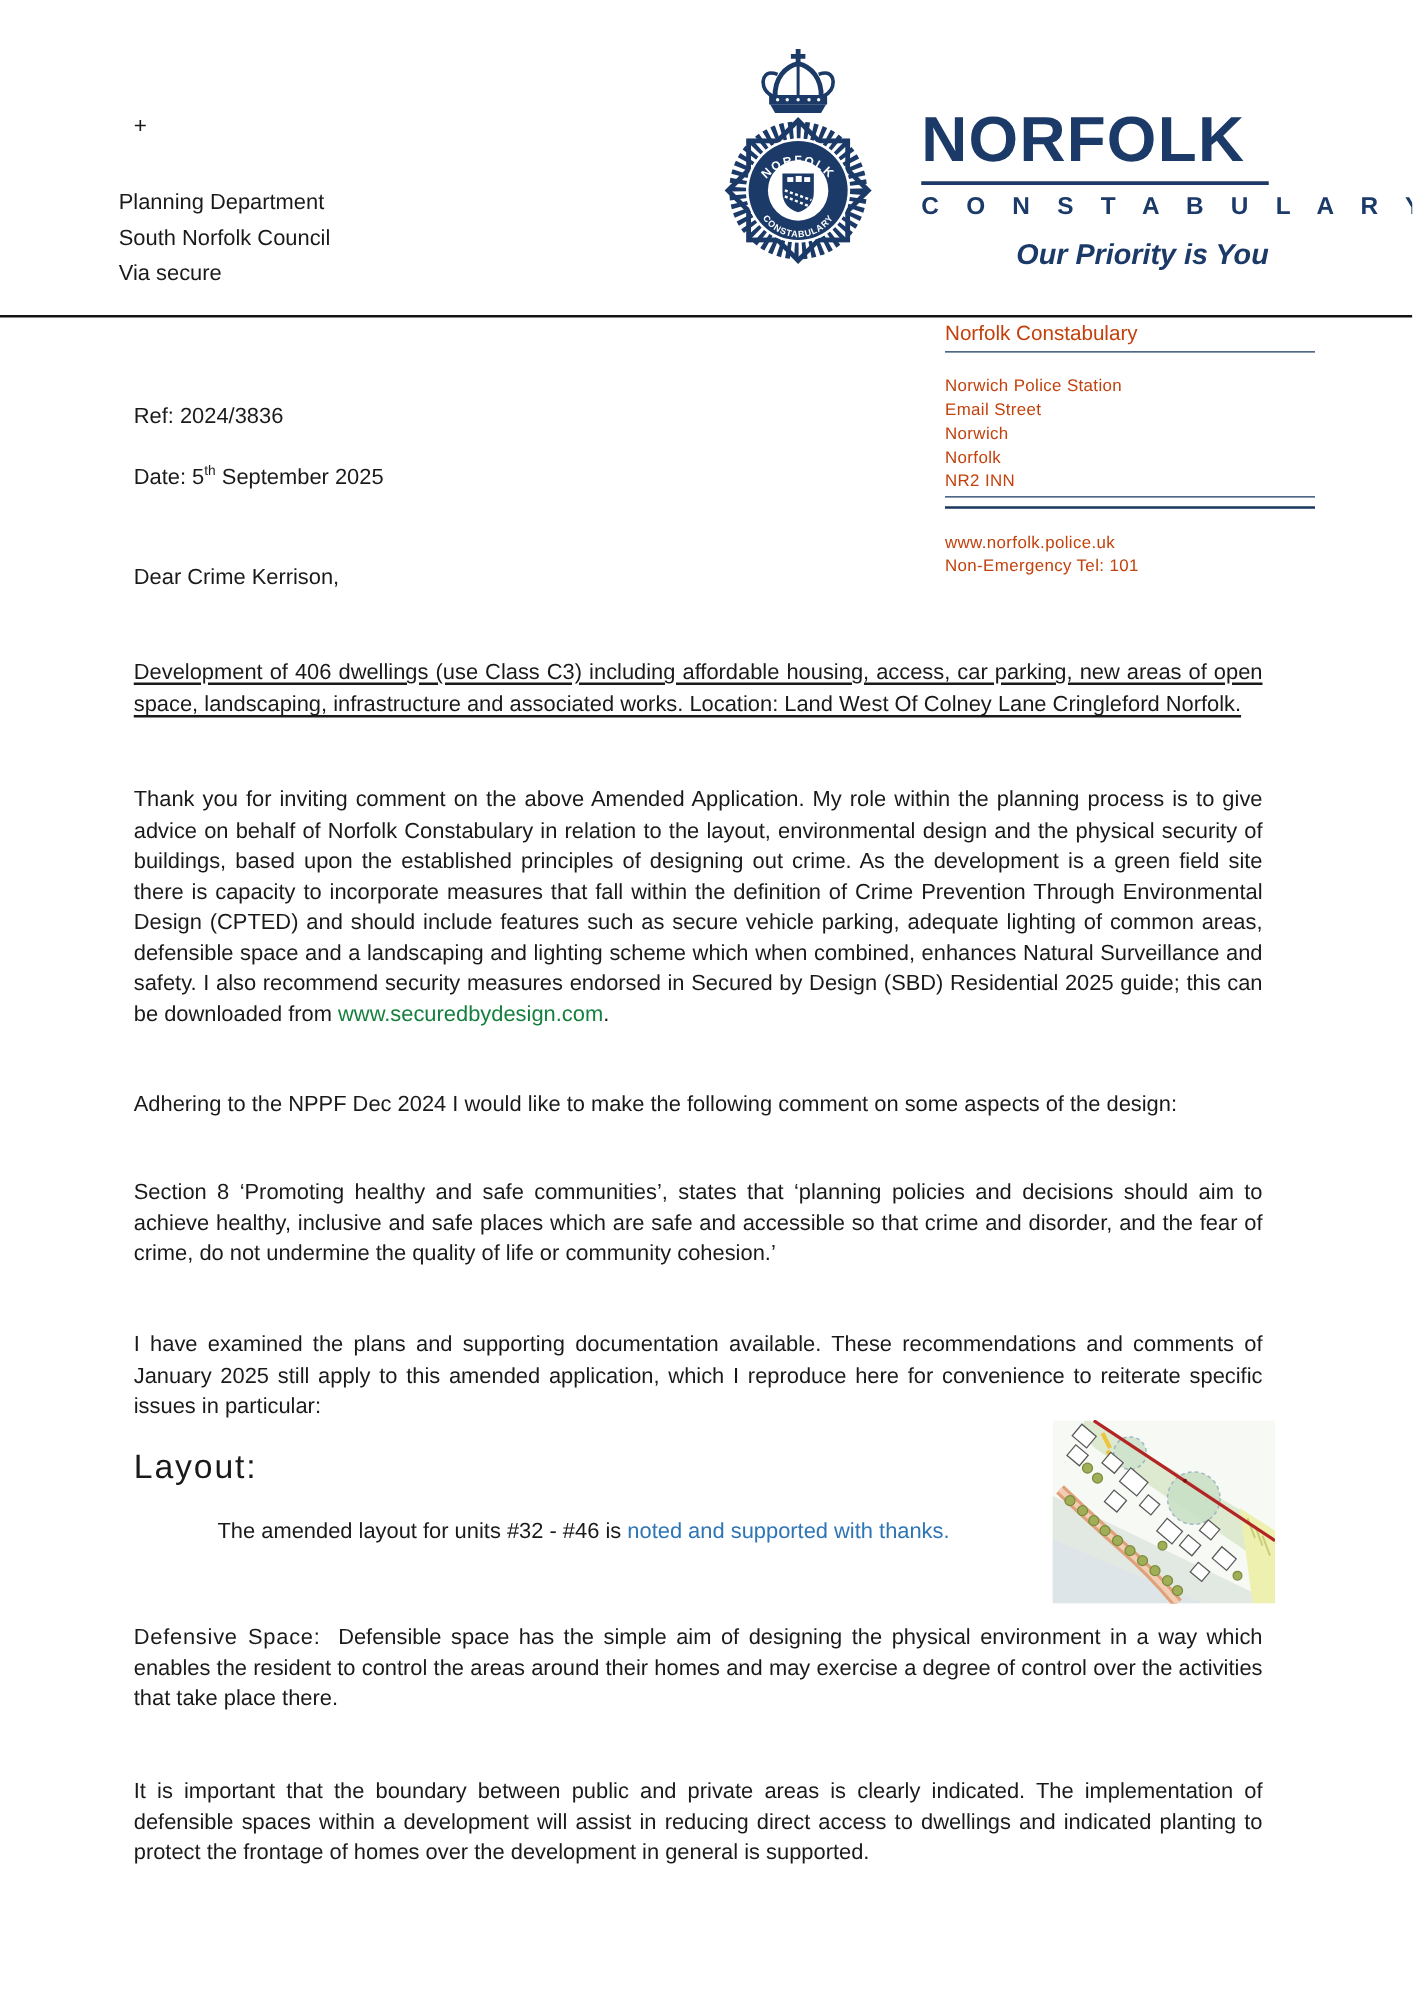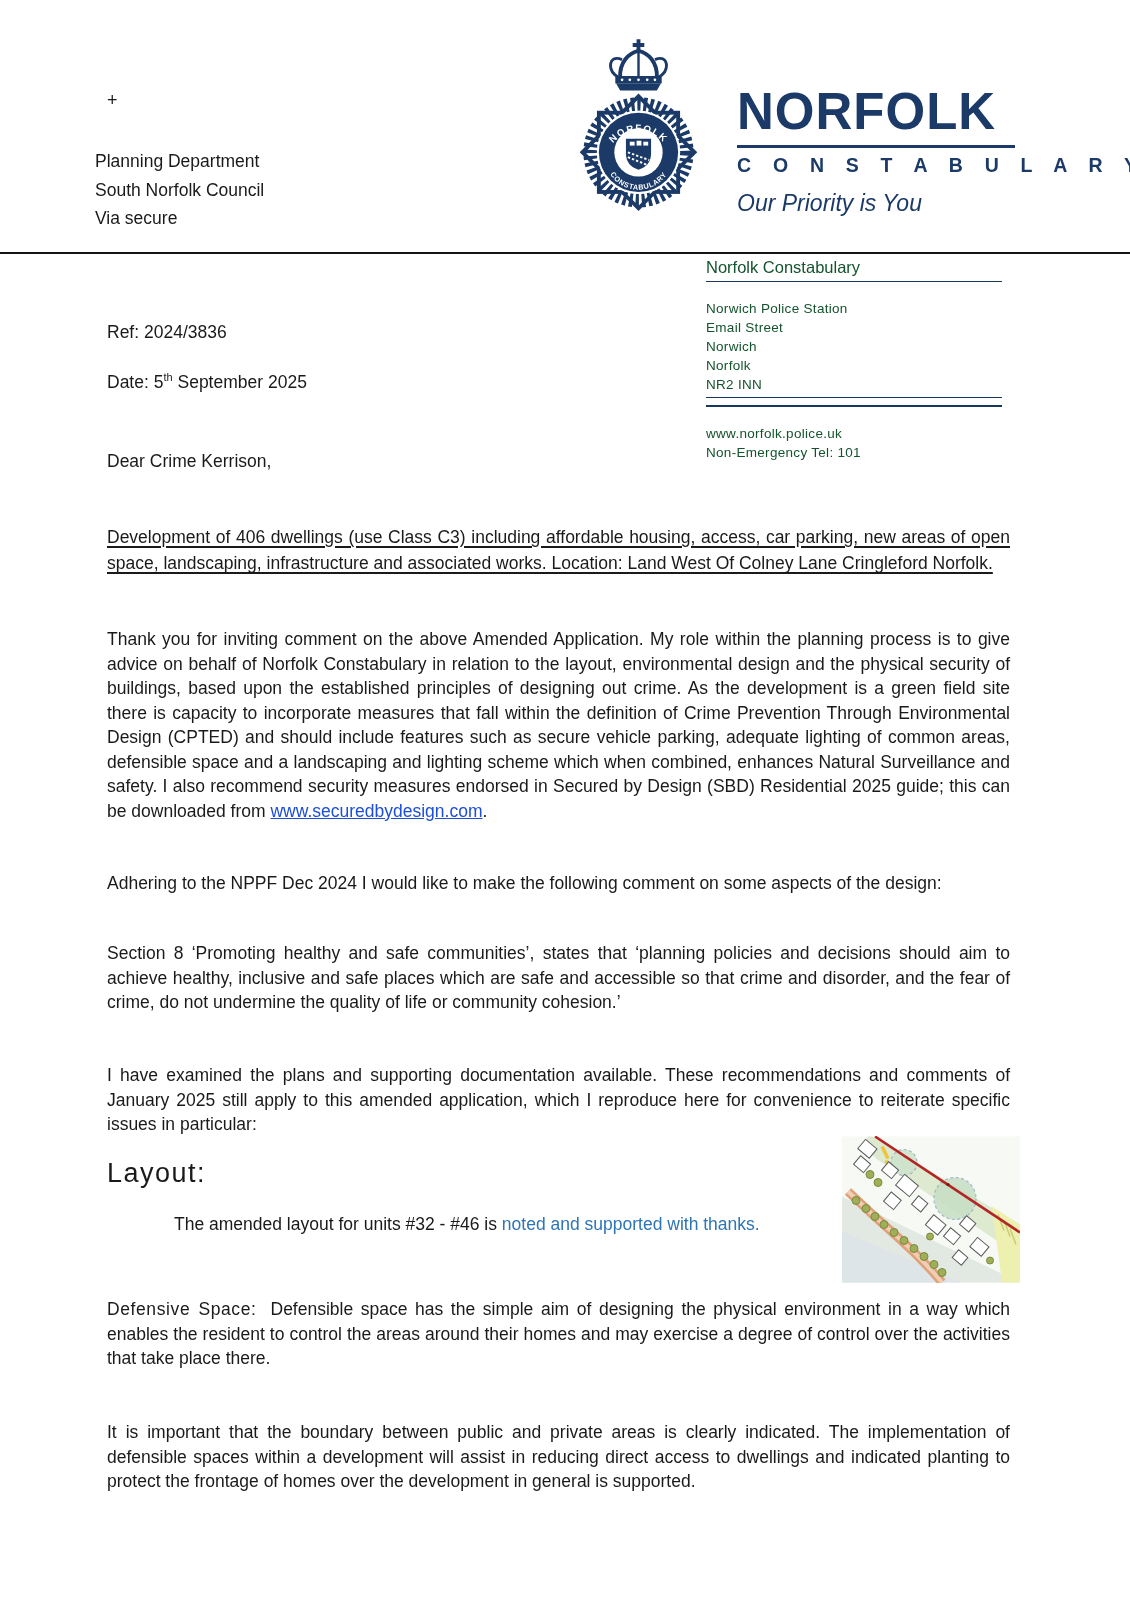--- a/index.html
+++ b/index.html
@@ -12,46 +12,46 @@
   .plus { left:107px; top:90px; font-size:18px; }
 
   .recipient { left:95px; top:147px; font-size:17.5px; line-height:28.5px; }
 
   .badge-wrap { left:566px; top:36px; width:145px; height:194px; }
 
   .logotype { left:737px; top:86px; width:278px; color:#1B3A68; }
   .logotype .org1 { font-size:51px; font-weight:700; letter-spacing:1px; line-height:1.02; white-space:nowrap; }
   .logotype .org-rule { border-top:3px solid #1B3A68; margin-top:7px; }
   .logotype .org2 { font-size:19.5px; font-weight:700; letter-spacing:8.2px; margin-top:6px; margin-right:-8px; white-space:nowrap; }
-  .logotype .tagline { font-size:23px; font-weight:400; font-style:italic; margin-top:13px; text-align:left; }
+  .logotype .tagline { font-size:23px; font-weight:700; font-style:italic; margin-top:13px; text-align:right; }
 
   .header-rule { left:0; top:252px; width:1130px; border-top:2.5px solid #151515; }
 
-  .contact { left:706px; top:257px; width:296px; color:#14532d; }
+  .contact { left:756px; top:257px; width:296px; color:#c2410c; }
   .contact .c-heading { font-size:16.5px; line-height:21px; }
   .contact hr { border:0; border-top:1.6px solid #17375E; margin:3px 0 7px 0; }
   .contact hr.thick { border-top:2.2px solid #17375E; margin:7px 0 9px 0; }
   .contact .c-line { font-size:13.5px; line-height:19px; letter-spacing:0.3px; }
   .contact .c-group { margin-top:17px; }
 
   .ref { left:107px; top:322px; font-size:17.5px; }
   .date { left:107px; top:371px; font-size:17.5px; }
   .date sup { font-size:11px; vertical-align:super; }
   .salutation { left:107px; top:451px; font-size:17.5px; }
 
   .bodytext { left:107px; width:903px; font-size:17.5px; line-height:24.5px; text-align:justify; }
   .subject { top:524px; line-height:26.3px; text-decoration:underline; text-underline-offset:3px; text-decoration-thickness:1.5px; }
   .para1 { top:627px; }
   .para2 { top:871px; }
   .para3 { top:941px; }
   .para4 { top:1063px; }
   .para5 { top:1297px; }
   .para6 { top:1420px; }
 
-  .doc-link { color:#1d4ed8; text-decoration:underline; cursor:pointer; }
+  .doc-link { color:#15803d; cursor:pointer; }
   .bold { font-weight:400; }
   .label-spaced { letter-spacing:0.6px; margin-right:14px; }
 
   .layout-heading { left:107px; top:1158px; font-size:27px; letter-spacing:1.5px; }
   .layout-para { left:174px; top:1212px; width:636px; font-size:17.5px; line-height:25.5px; text-align:justify; }
   .accent-blue { color:#2E75B6; }
 
   .map-wrap { left:842px; top:1136px; width:178px; height:147px; }
 </style>
 </head>

